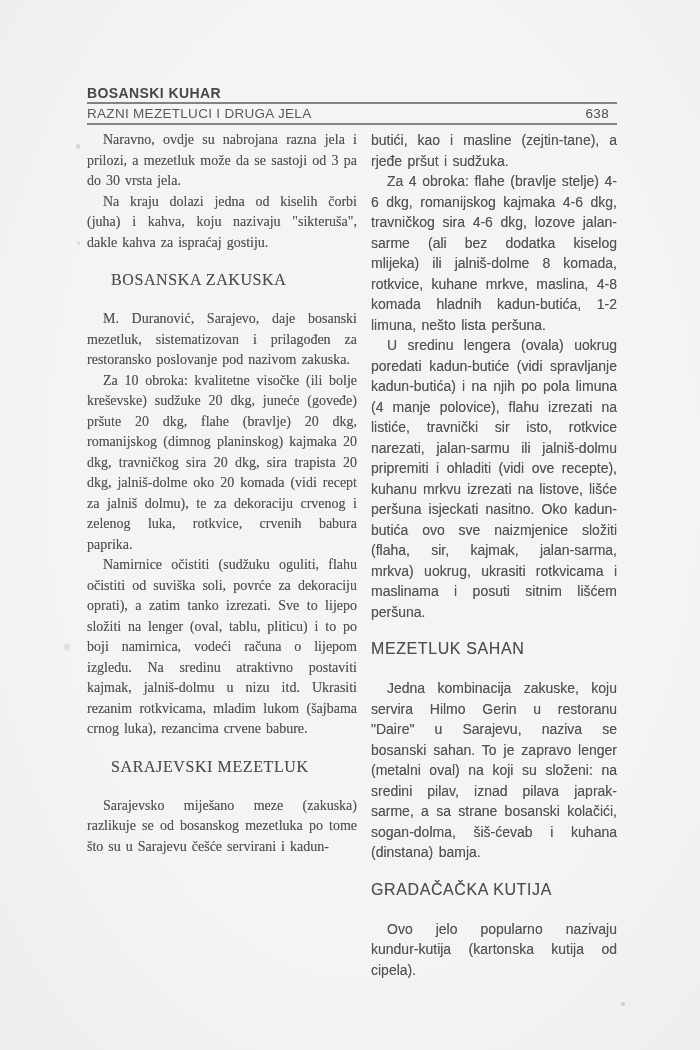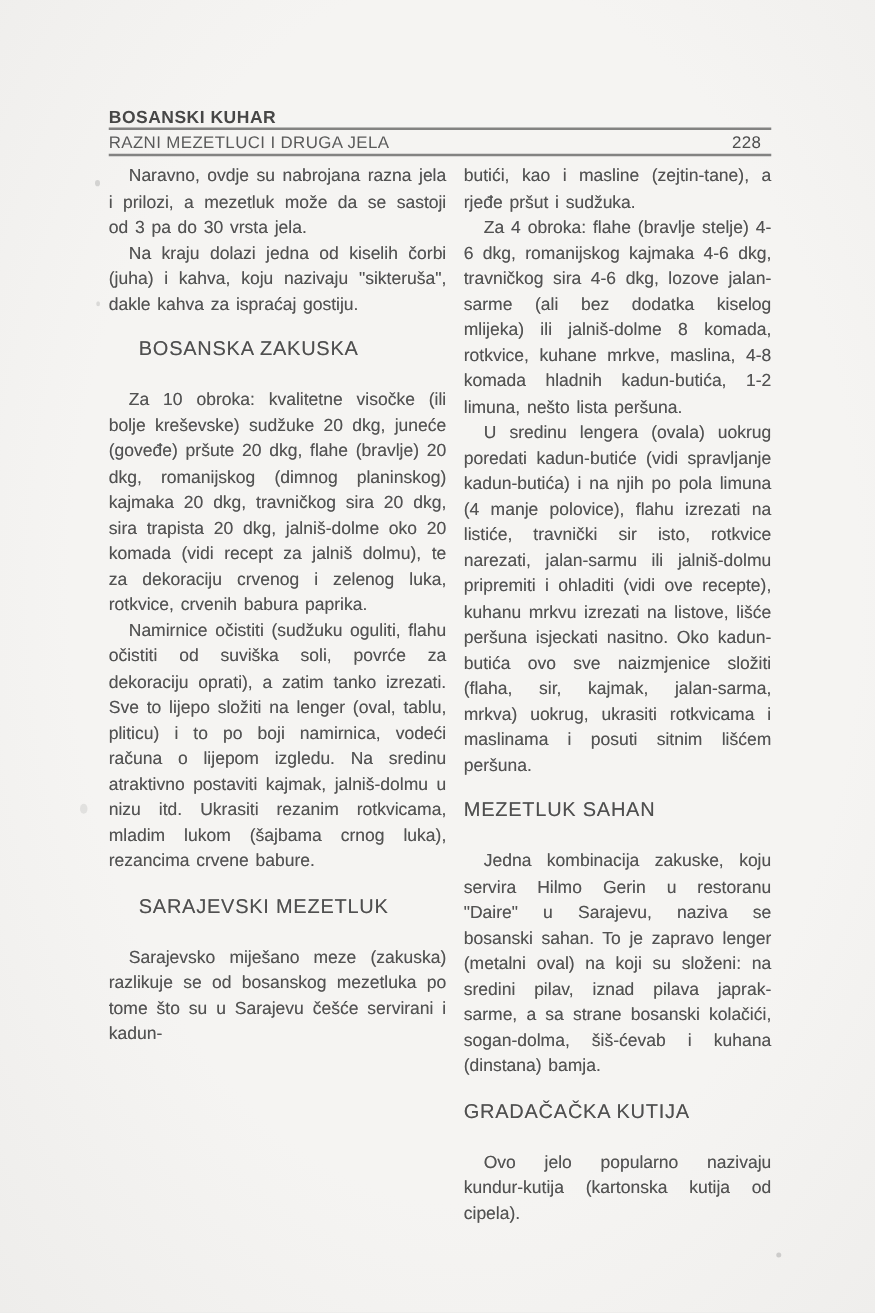--- a/index.html
+++ b/index.html
@@ -54,21 +54,21 @@
   .columns {
     display: flex;
     gap: 14px;
     margin-top: 5px;
     text-align: justify;
     font-size: 14px;
     line-height: 20.5px;
     color: #525252;
     text-shadow: 0 0 0.5px rgba(90,90,90,0.55);
   }
-  .col-left  { width: 270px; }
+  .col-left  { width: 270px; font-family: Liberation Serif, serif; }
   .col-right { width: 246px; }
   .columns p {
     margin: 0;
     text-indent: 16px;
     word-spacing: 1.5px;
   }
   .columns p.no-indent { text-indent: 0; }
   .columns h2 {
     font-size: 16px;
     font-weight: 400;
@@ -100,30 +100,31 @@
   <div class="speckle sp3"></div>
   <div class="speckle sp4"></div>
 
   <div class="content">
 
     <div class="header-title">BOSANSKI KUHAR</div>
     <div class="rule rule-1"></div>
 
     <div class="header-row2">
       <span>RAZNI MEZETLUCI I DRUGA JELA</span>
-      <span class="page-number">228</span>
+      <span class="page-number">638</span>
     </div>
     <div class="rule rule-2"></div>
 
     <div class="columns">
 
       <div class="col-left">
         <p>Naravno, ovdje su nabrojana razna jela i prilozi, a mezetluk može da se sastoji od 3 pa do 30 vrsta jela.</p>
         <p>Na kraju dolazi jedna od kiselih čorbi (juha) i kahva, koju nazivaju "sikteruša", dakle kahva za ispraćaj gostiju.</p>
         <h2>BOSANSKA ZAKUSKA</h2>
+        <p>M. Duranović, Sarajevo, daje bosanski mezetluk, sistematizovan i prilagođen za restoransko poslovanje pod nazivom zakuska.</p>
         <p>Za 10 obroka: kvalitetne visočke (ili bolje kreševske) sudžuke 20 dkg, juneće (goveđe) pršute 20 dkg, flahe (bravlje) 20 dkg, romanijskog (dimnog planinskog) kajmaka 20 dkg, travničkog sira 20 dkg, sira trapista 20 dkg, jalniš-dolme oko 20 komada (vidi recept za jalniš dolmu), te za dekoraciju crvenog i zelenog luka, rotkvice, crvenih babura paprika.</p>
         <p>Namirnice očistiti (sudžuku oguliti, flahu očistiti od suviška soli, povrće za dekoraciju oprati), a zatim tanko izrezati. Sve to lijepo složiti na lenger (oval, tablu, pliticu) i to po boji namirnica, vodeći računa o lijepom izgledu. Na sredinu atraktivno postaviti kajmak, jalniš-dolmu u nizu itd. Ukrasiti rezanim rotkvicama, mladim lukom (šajbama crnog luka), rezancima crvene babure.</p>
         <h2>SARAJEVSKI MEZETLUK</h2>
         <p>Sarajevsko miješano meze (zakuska) razlikuje se od bosanskog mezetluka po tome što su u Sarajevu češće servirani i kadun-</p>
       </div>
 
       <div class="col-right">
         <p class="no-indent">butići, kao i masline (zejtin-tane), a rjeđe pršut i sudžuka.</p>
         <p>Za 4 obroka: flahe (bravlje stelje) 4-6 dkg, romanijskog kajmaka 4-6 dkg, travničkog sira 4-6 dkg, lozove jalan-sarme (ali bez dodatka kiselog mlijeka) ili jalniš-dolme 8 komada, rotkvice, kuhane mrkve, maslina, 4-8 komada hladnih kadun-butića, 1-2 limuna, nešto lista peršuna.</p>
         <p>U sredinu lengera (ovala) uokrug poredati kadun-butiće (vidi spravljanje kadun-butića) i na njih po pola limuna (4 manje polovice), flahu izrezati na listiće, travnički sir isto, rotkvice narezati, jalan-sarmu ili jalniš-dolmu pripremiti i ohladiti (vidi ove recepte), kuhanu mrkvu izrezati na listove, lišće peršuna isjeckati nasitno. Oko kadun-butića ovo sve naizmjenice složiti (flaha, sir, kajmak, jalan-sarma, mrkva) uokrug, ukrasiti rotkvicama i maslinama i posuti sitnim lišćem peršuna.</p>

